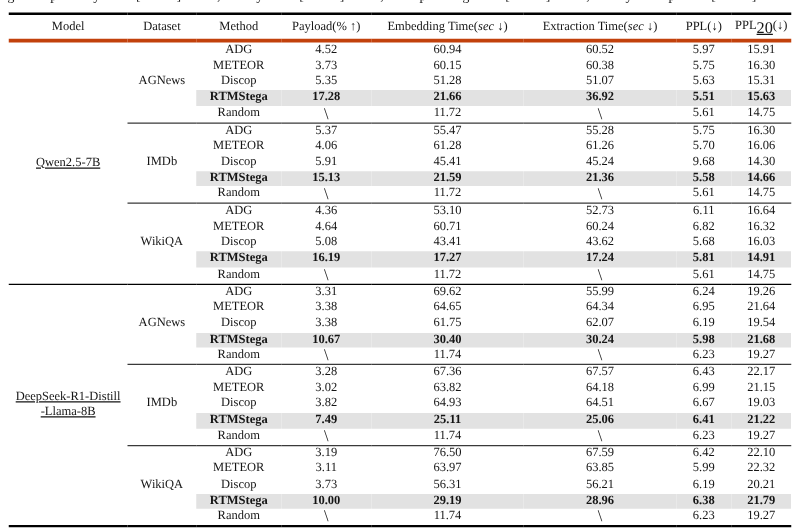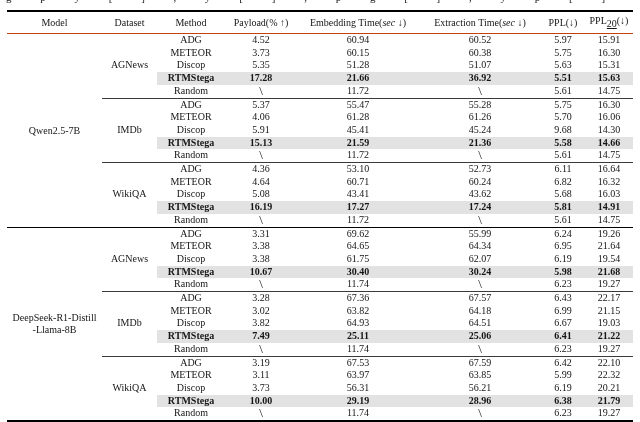--- a/index.html
+++ b/index.html
@@ -34,43 +34,43 @@
   table.results {
     border-collapse: collapse;
     table-layout: fixed;
     width: 626px;
     margin: 3px 0 0 7px;
     font-size: 10px;
     border-top: 2px solid #000;
     border-bottom: 2.5px solid #000;
   }
   thead tr {
-    border-bottom: 1px solid #c2410c;
+    border-bottom: 3px solid #c2410c;
   }
   th {
     font-weight: normal;
     font-size: 10px;
     height: 18px;
     line-height: 18px;
     padding: 0;
     text-align: center;
     white-space: nowrap;
     overflow: hidden;
   }
-  th sub { font-size: 10px; text-decoration: underline; }
+  th sub { font-size: 13px; text-decoration: underline; }
   td {
     padding: 0;
     text-align: center;
     height: 12.7px;
     line-height: 12.7px;
     white-space: nowrap;
     overflow: hidden;
     font-size: 10px;
   }
-  td.model { line-height: 11.5px; }
+  td.model { line-height: 11.5px; text-decoration: underline; }
   tr.cmid > td { border-top: 1px solid #3a3a3a; }   
   tr.msep > td { border-top: 1.7px solid #000; }     
   td.hl { background: #e2e2e2; font-weight: bold; }
   td.b  { font-weight: bold; }
   td.na { font-size: 13px; line-height: 12.7px; }
 </style>
 </head>
 <body>
 
 <div class="page">
@@ -306,21 +306,21 @@
           <td class="na">\</td>
           <td>11.74</td>
           <td class="na">\</td>
           <td>6.23</td>
           <td>19.27</td>
         </tr>
         <tr class="cmid">
           <td rowspan="5">WikiQA</td>
           <td>ADG</td>
           <td>3.19</td>
-          <td>67.53</td>
+          <td>76.50</td>
           <td>67.59</td>
           <td>6.42</td>
           <td>22.10</td>
         </tr>
         <tr>
           <td>METEOR</td>
           <td>3.11</td>
           <td>63.97</td>
           <td>63.85</td>
           <td>5.99</td>

